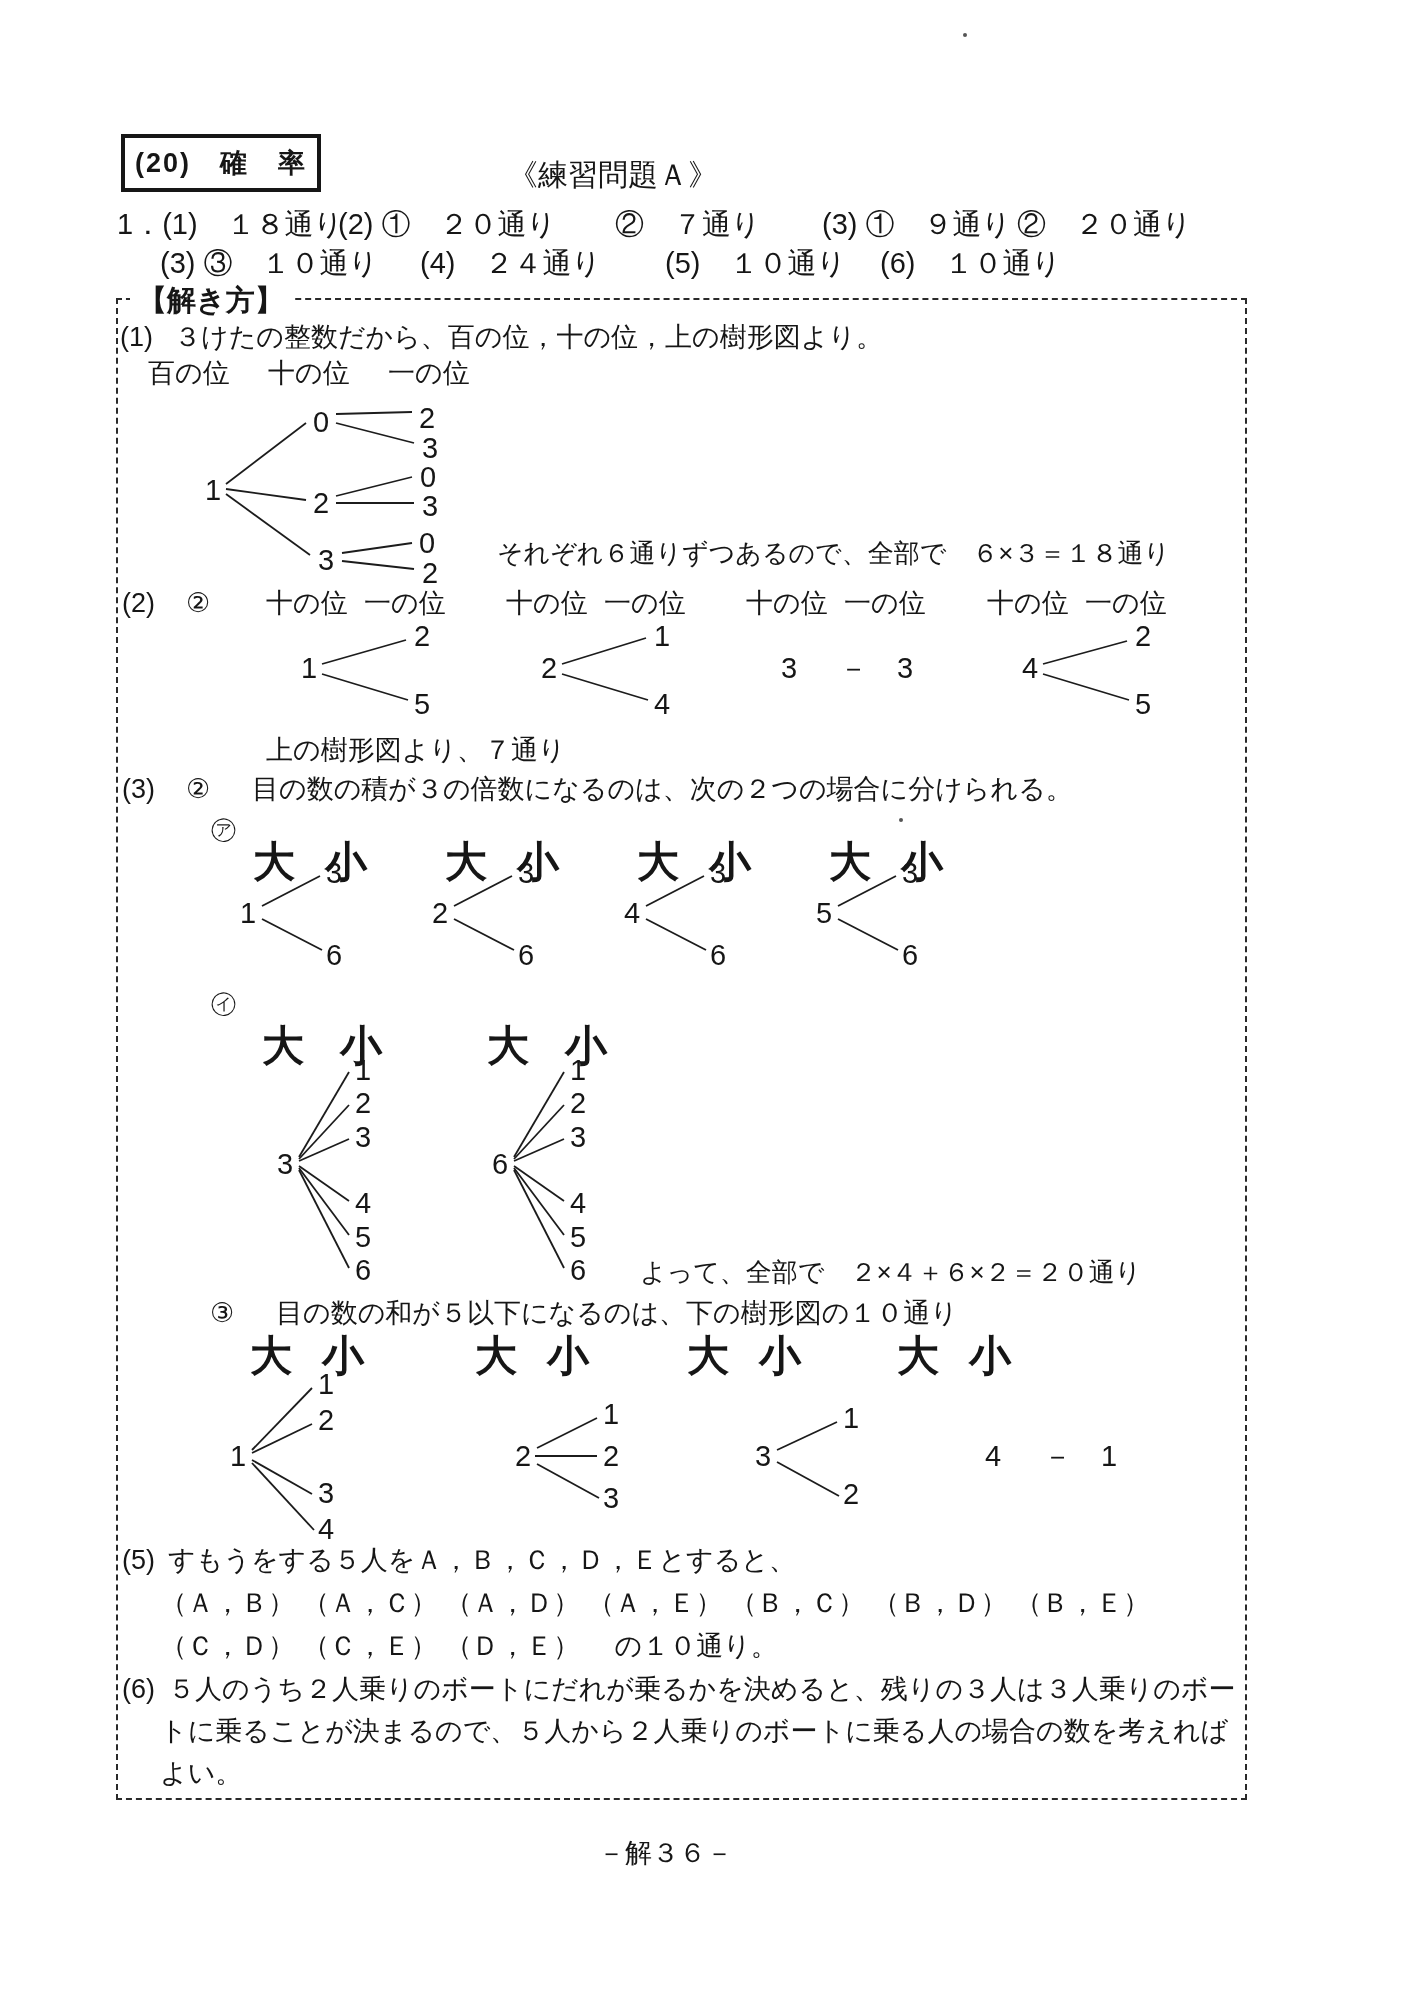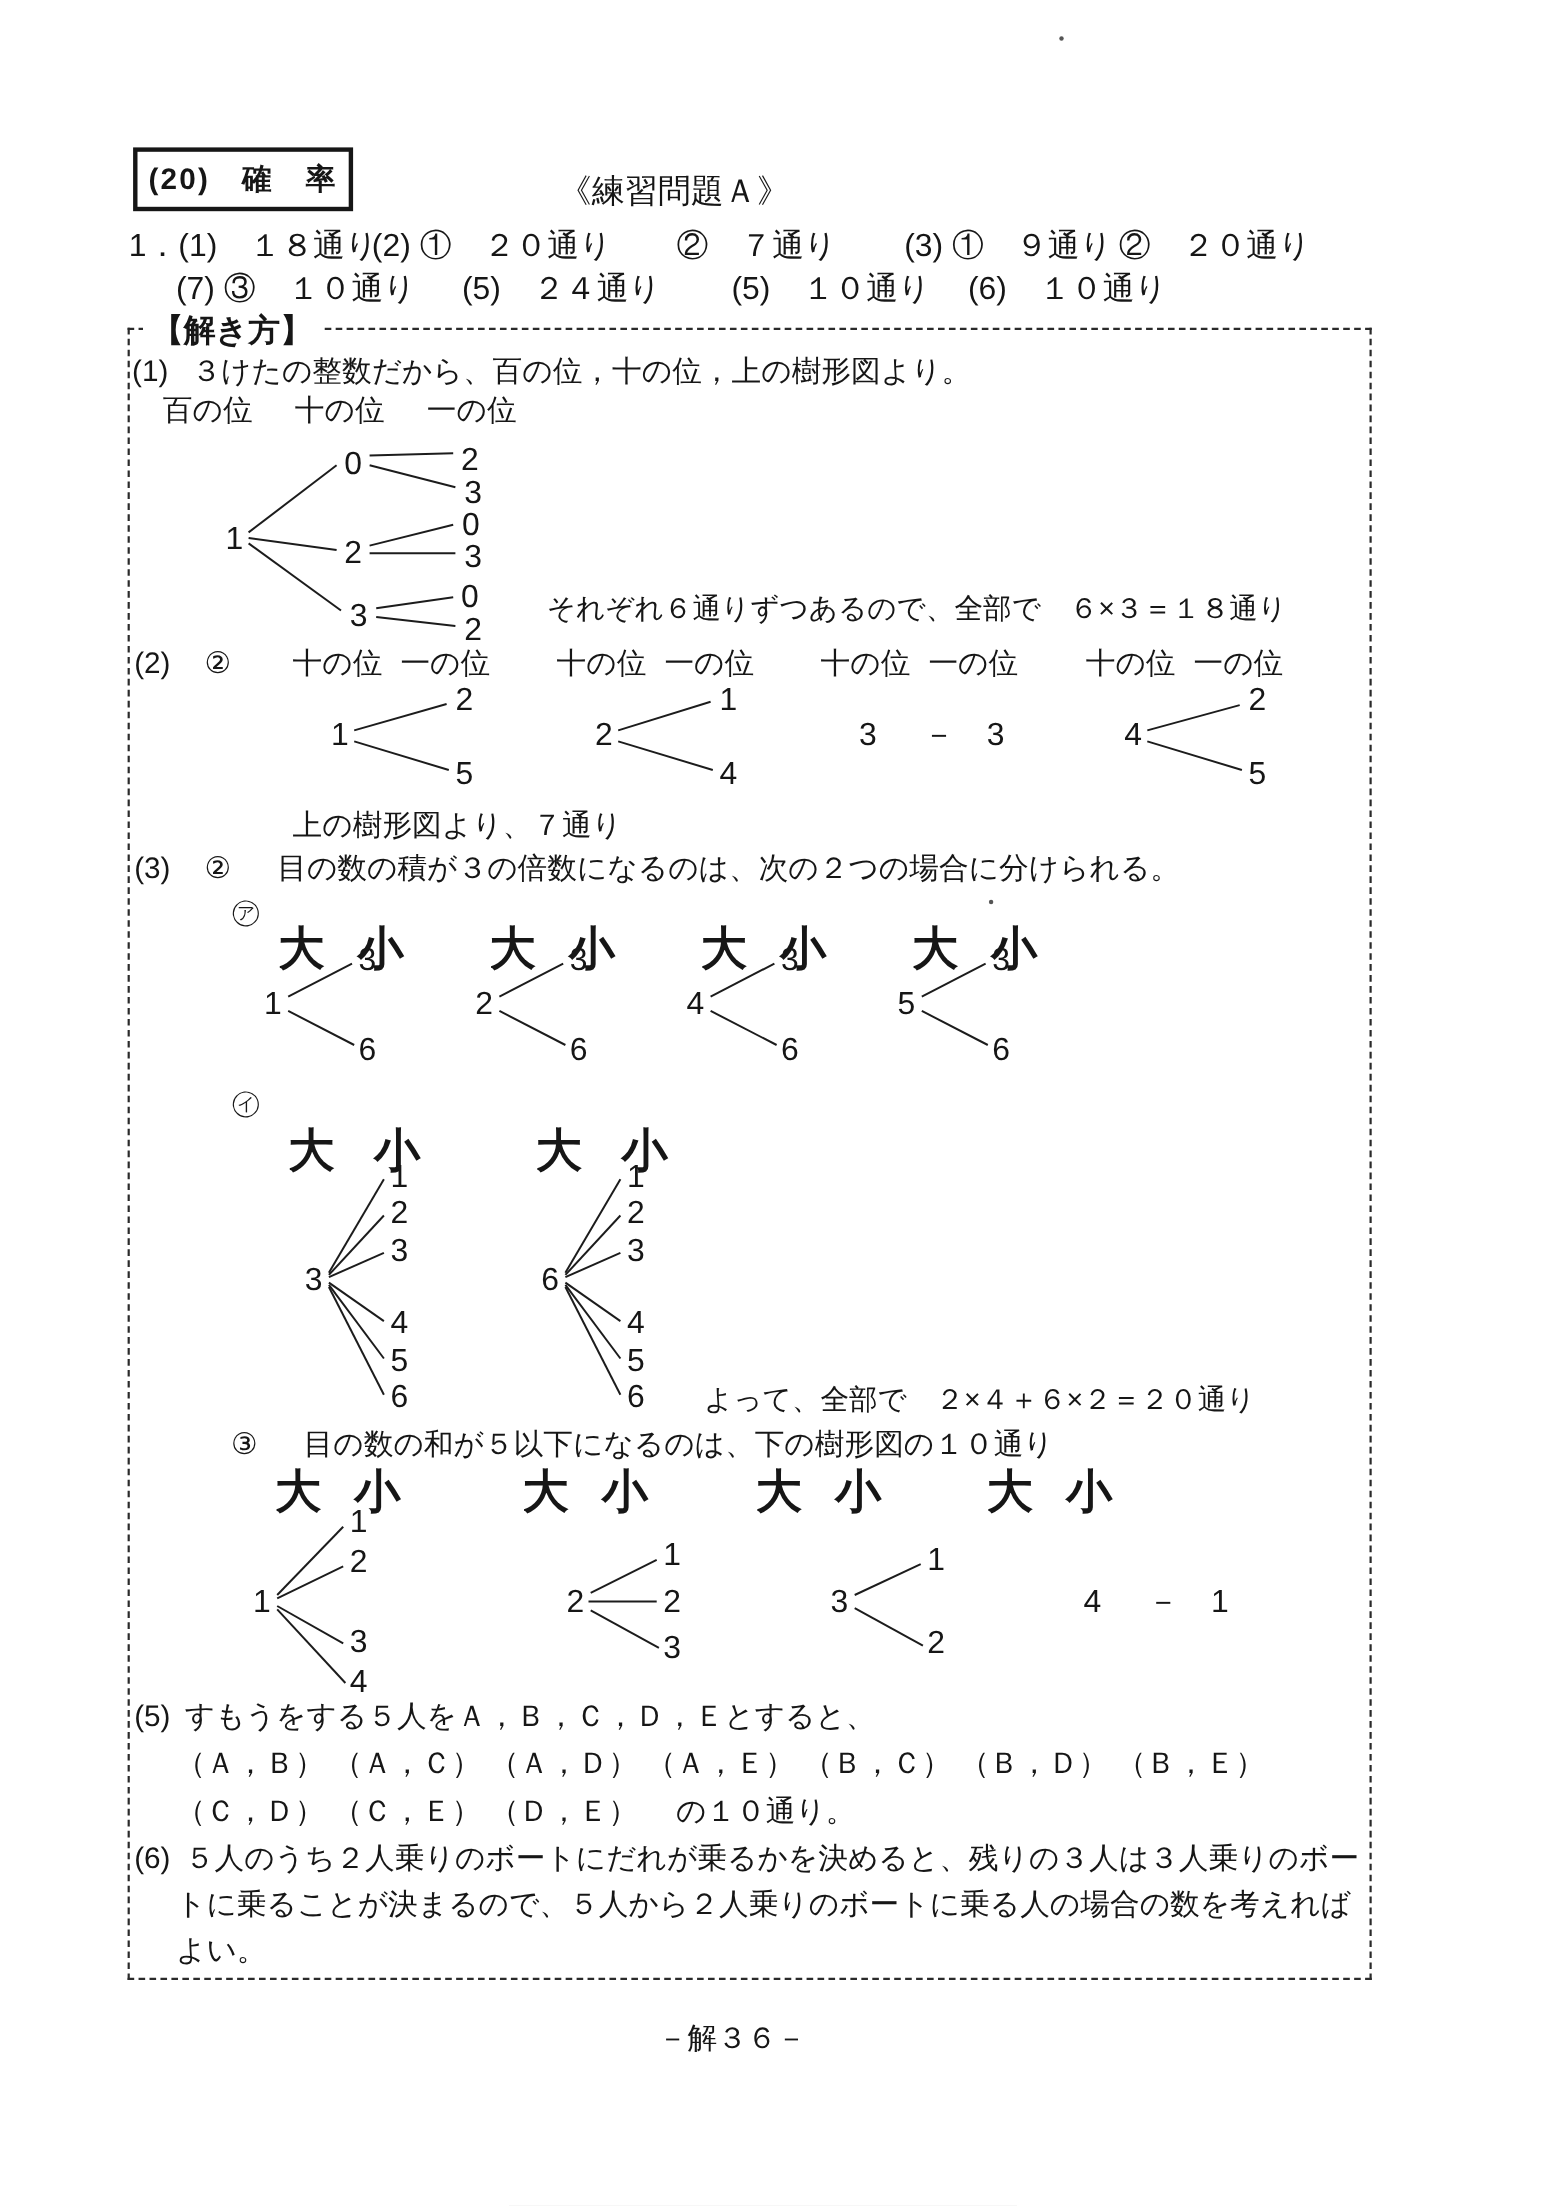--- a/index.html
+++ b/index.html
@@ -99,22 +99,22 @@
   <div class="unit-box">
     <span>(20)　確　率</span>
   </div>
   <div class="t" style="left:508px;top:158px;font-size:30px">《練習問題Ａ》</div>
 
   <div class="t s29" style="left:117px;top:208px">1．(1)　１８通り</div>
   <div class="t s29" style="left:338px;top:208px">(2) ①　２０通り</div>
   <div class="t s29" style="left:615px;top:208px">②　７通り</div>
   <div class="t s29" style="left:822px;top:208px">(3) ①　９通り</div>
   <div class="t s29" style="left:1017px;top:208px">②　２０通り</div>
-  <div class="t s29" style="left:160px;top:247px">(7) ③　１０通り</div>
-  <div class="t s29" style="left:420px;top:247px">(5)　２４通り</div>
+  <div class="t s29" style="left:160px;top:247px">(3) ③　１０通り</div>
+  <div class="t s29" style="left:420px;top:247px">(4)　２４通り</div>
   <div class="t s29" style="left:665px;top:247px">(5)　１０通り</div>
   <div class="t s29" style="left:880px;top:247px">(6)　１０通り</div>
 
   <div class="solution-box"></div>
   <div class="solution-label">【解き方】</div>
 
   <div class="t" style="left:120px;top:322px">(1)</div>
   <div class="t" style="left:174px;top:322px">３けたの整数だから、百の位，十の位，上の樹形図より。</div>
   <div class="t" style="left:148px;top:358px">百の位</div>
   <div class="t" style="left:268px;top:358px">十の位</div>

